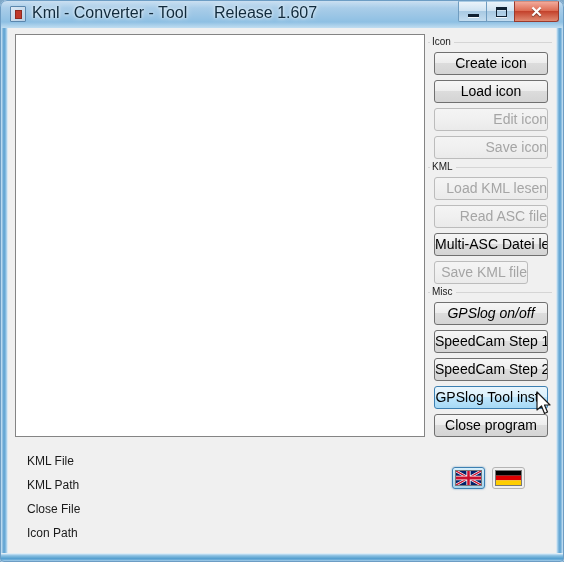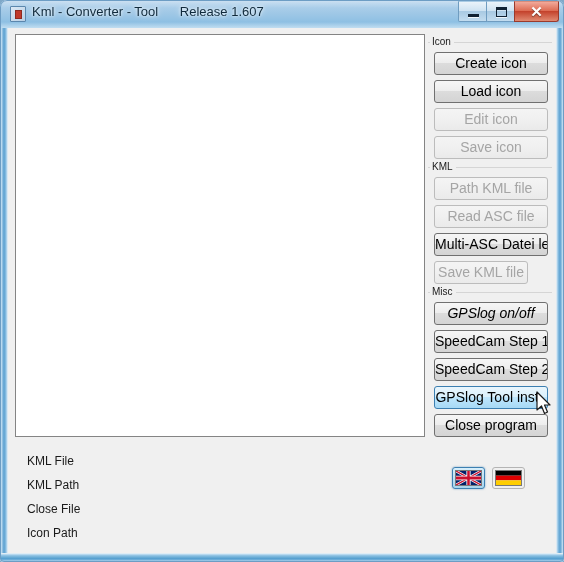--- a/index.html
+++ b/index.html
@@ -96,21 +96,21 @@
     content: "";
     position: absolute;
     left: 4px; top: 3px;
     width: 7px; height: 9px;
     background: #c0392b;
     box-shadow: inset 0 0 0 1px #8e2a20;
   }
   .title-text {
     position: absolute;
     left: 32px; top: 4px;
-    font-size: 13px;
+    font-size: 16px;
     color: #102a3c;
     white-space: pre;
     text-shadow: 0 0 3px rgba(255,255,255,.9), 0 0 6px rgba(255,255,255,.8);
   }
 
   
   .wincontrols {
     position: absolute;
     right: 5px; top: 1px;
     display: flex;
@@ -225,20 +225,21 @@
     font-family: "Liberation Sans", sans-serif;
     text-align: center;
     line-height: 21px;
     white-space: nowrap;
     overflow: hidden;
   }
   .btn.disabled {
     border-color: #bcbcbc;
     background: linear-gradient(to bottom, #f4f4f4 0%, #f0f0f0 50%, #eaeaea 100%);
     color: #a5a5a5;
+    text-align: right;
   }
   .btn.hover {
     border-color: #3c7fb1;
     background: linear-gradient(to bottom, #eaf6fd 0%, #d9f0fc 48%, #bee6fd 50%, #a7d9f5 100%);
     color: #000;
   }
 
   
   .status-label {
     position: absolute;
@@ -317,21 +318,21 @@
         <div class="gb-label">Icon</div>
         <div class="btn" style="left:6px; top:18px; width:114px;">Create icon</div>
         <div class="btn" style="left:6px; top:46px; width:114px;">Load icon</div>
         <div class="btn disabled" style="left:6px; top:74px; width:114px;">Edit icon</div>
         <div class="btn disabled" style="left:6px; top:102px; width:114px;">Save icon</div>
       </div>
 
       <div class="groupbox" style="left:420px; top:131px; width:124px; height:128px;">
         <div class="gb-frame"></div>
         <div class="gb-label">KML</div>
-        <div class="btn disabled" style="left:6px; top:18px; width:114px;">Path KML file</div>
+        <div class="btn disabled" style="left:6px; top:18px; width:114px;">Load KML lesen</div>
         <div class="btn disabled" style="left:6px; top:46px; width:114px;">Read ASC file</div>
         <div class="btn" style="left:6px; top:74px; width:114px;">Multi-ASC Datei lesen</div>
         <div class="btn disabled" style="left:6px; top:102px; width:94px;">Save KML file</div>
       </div>
 
       <div class="groupbox" style="left:420px; top:256px; width:124px; height:155px;">
         <div class="gb-frame"></div>
         <div class="gb-label">Misc</div>
         <div class="btn" style="left:6px; top:18px; width:114px;font-style:italic;">GPSlog on/off</div>
         <div class="btn" style="left:6px; top:46px; width:114px;">SpeedCam Step 1</div>

